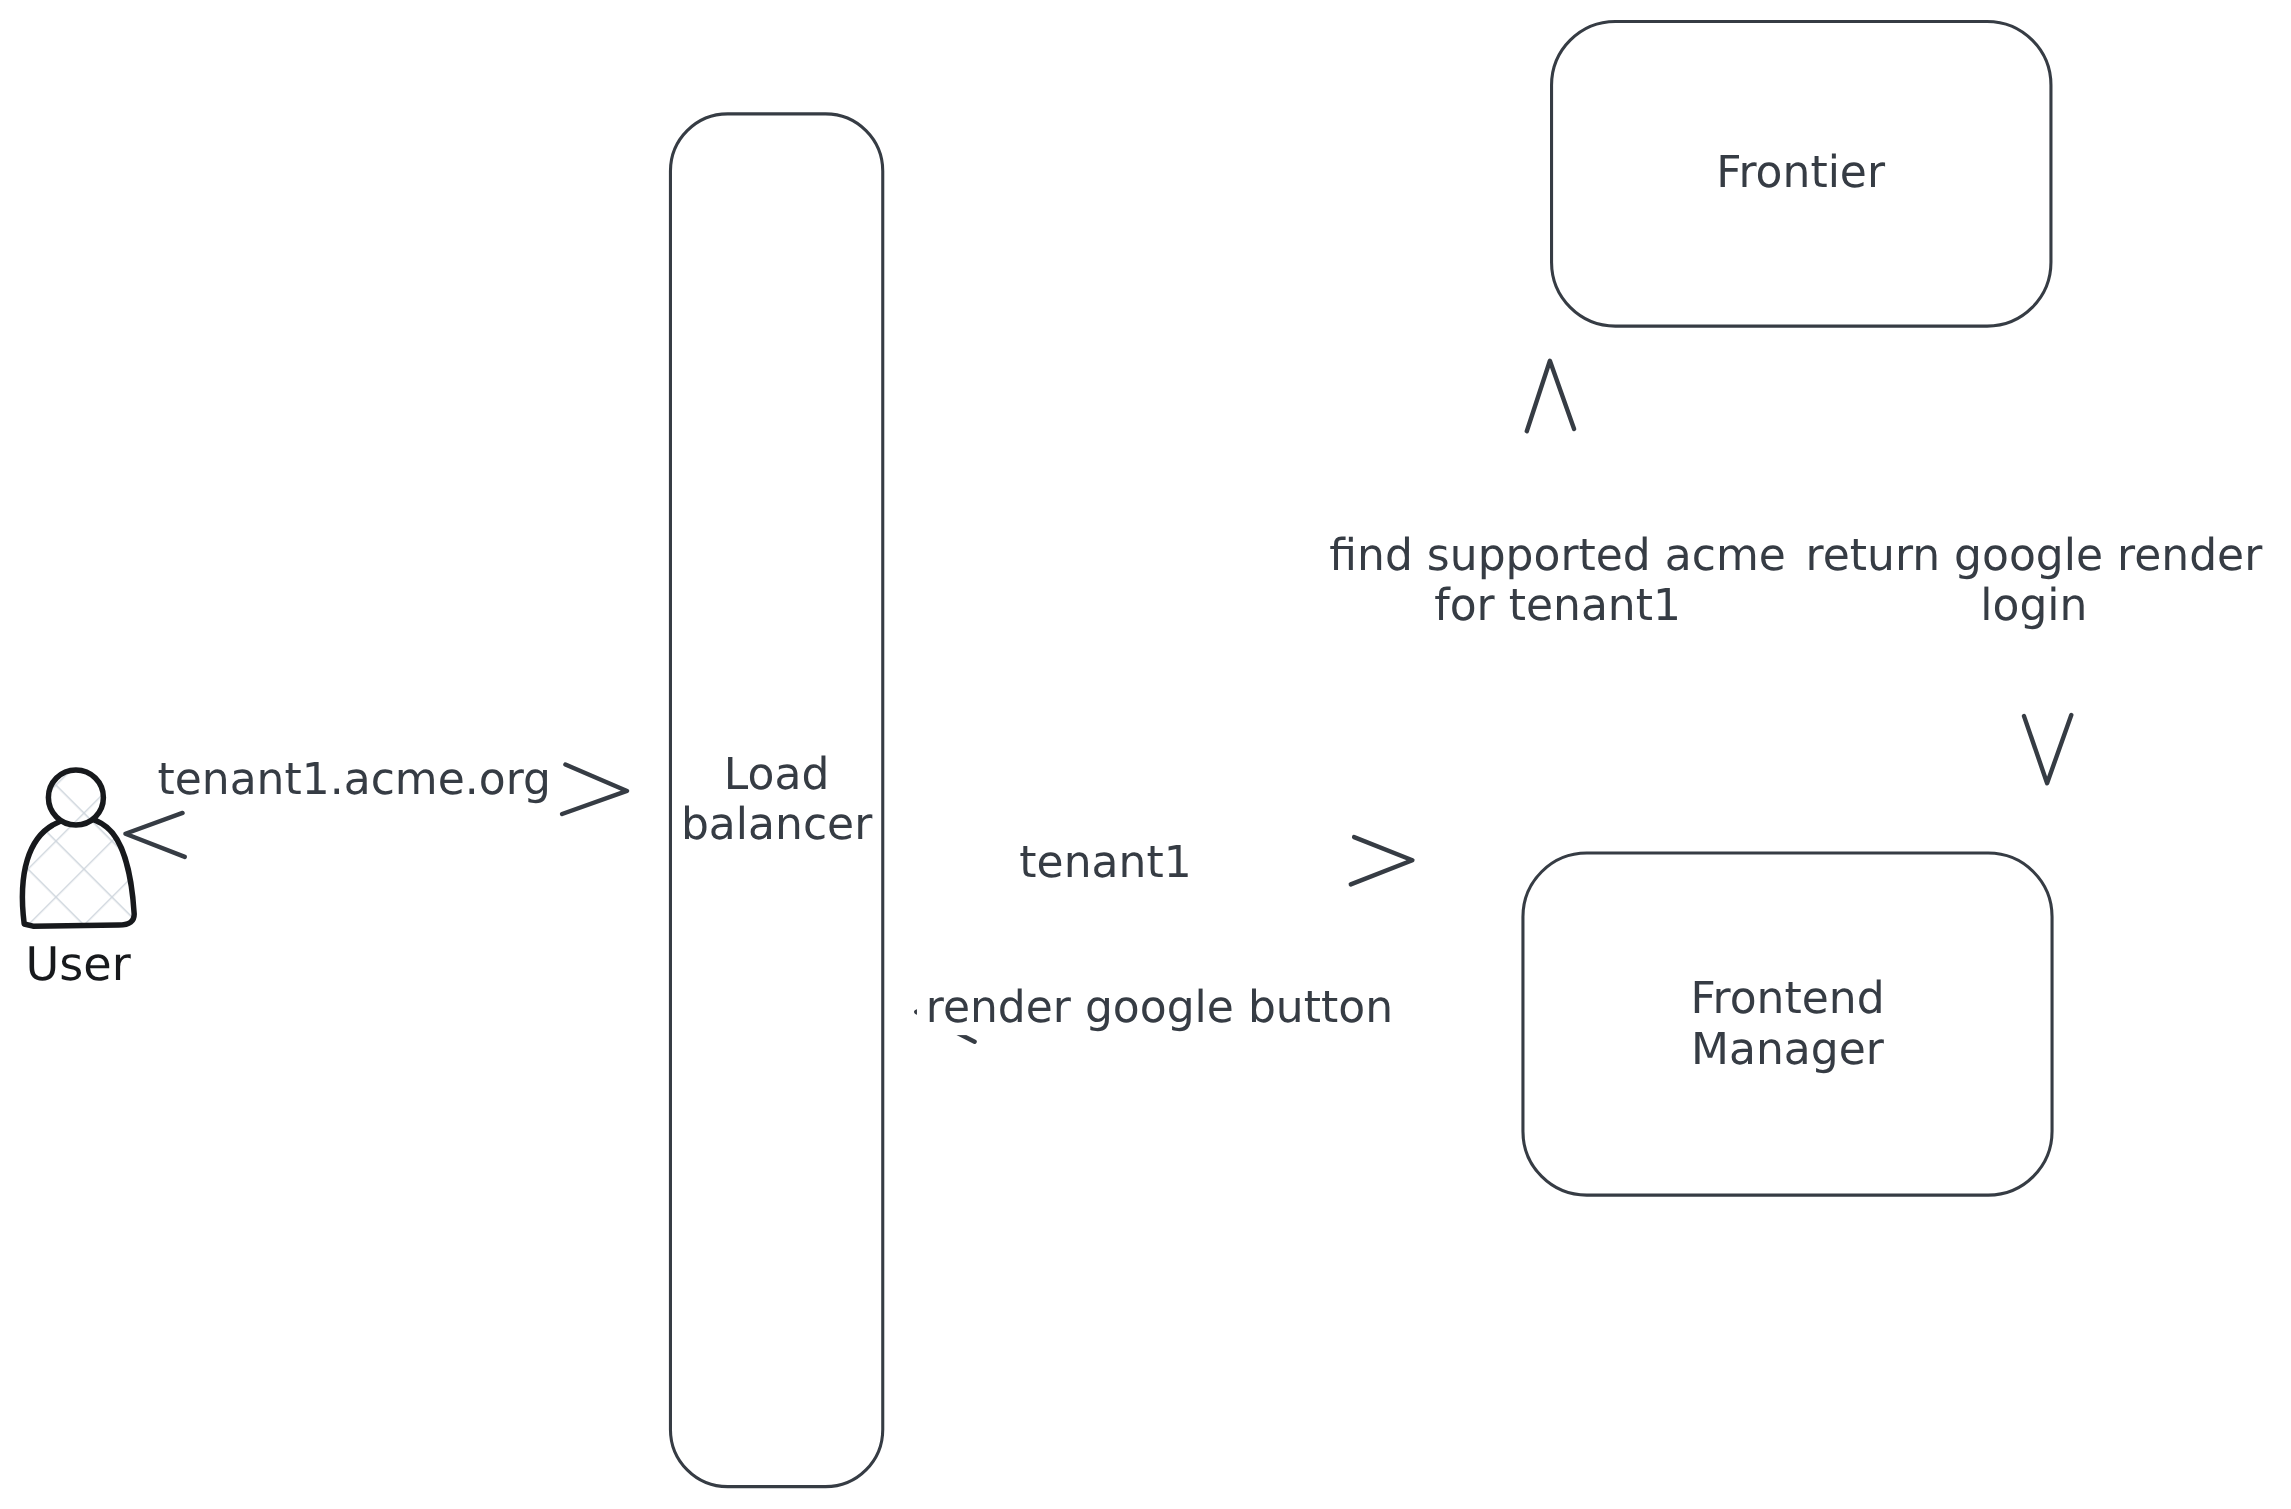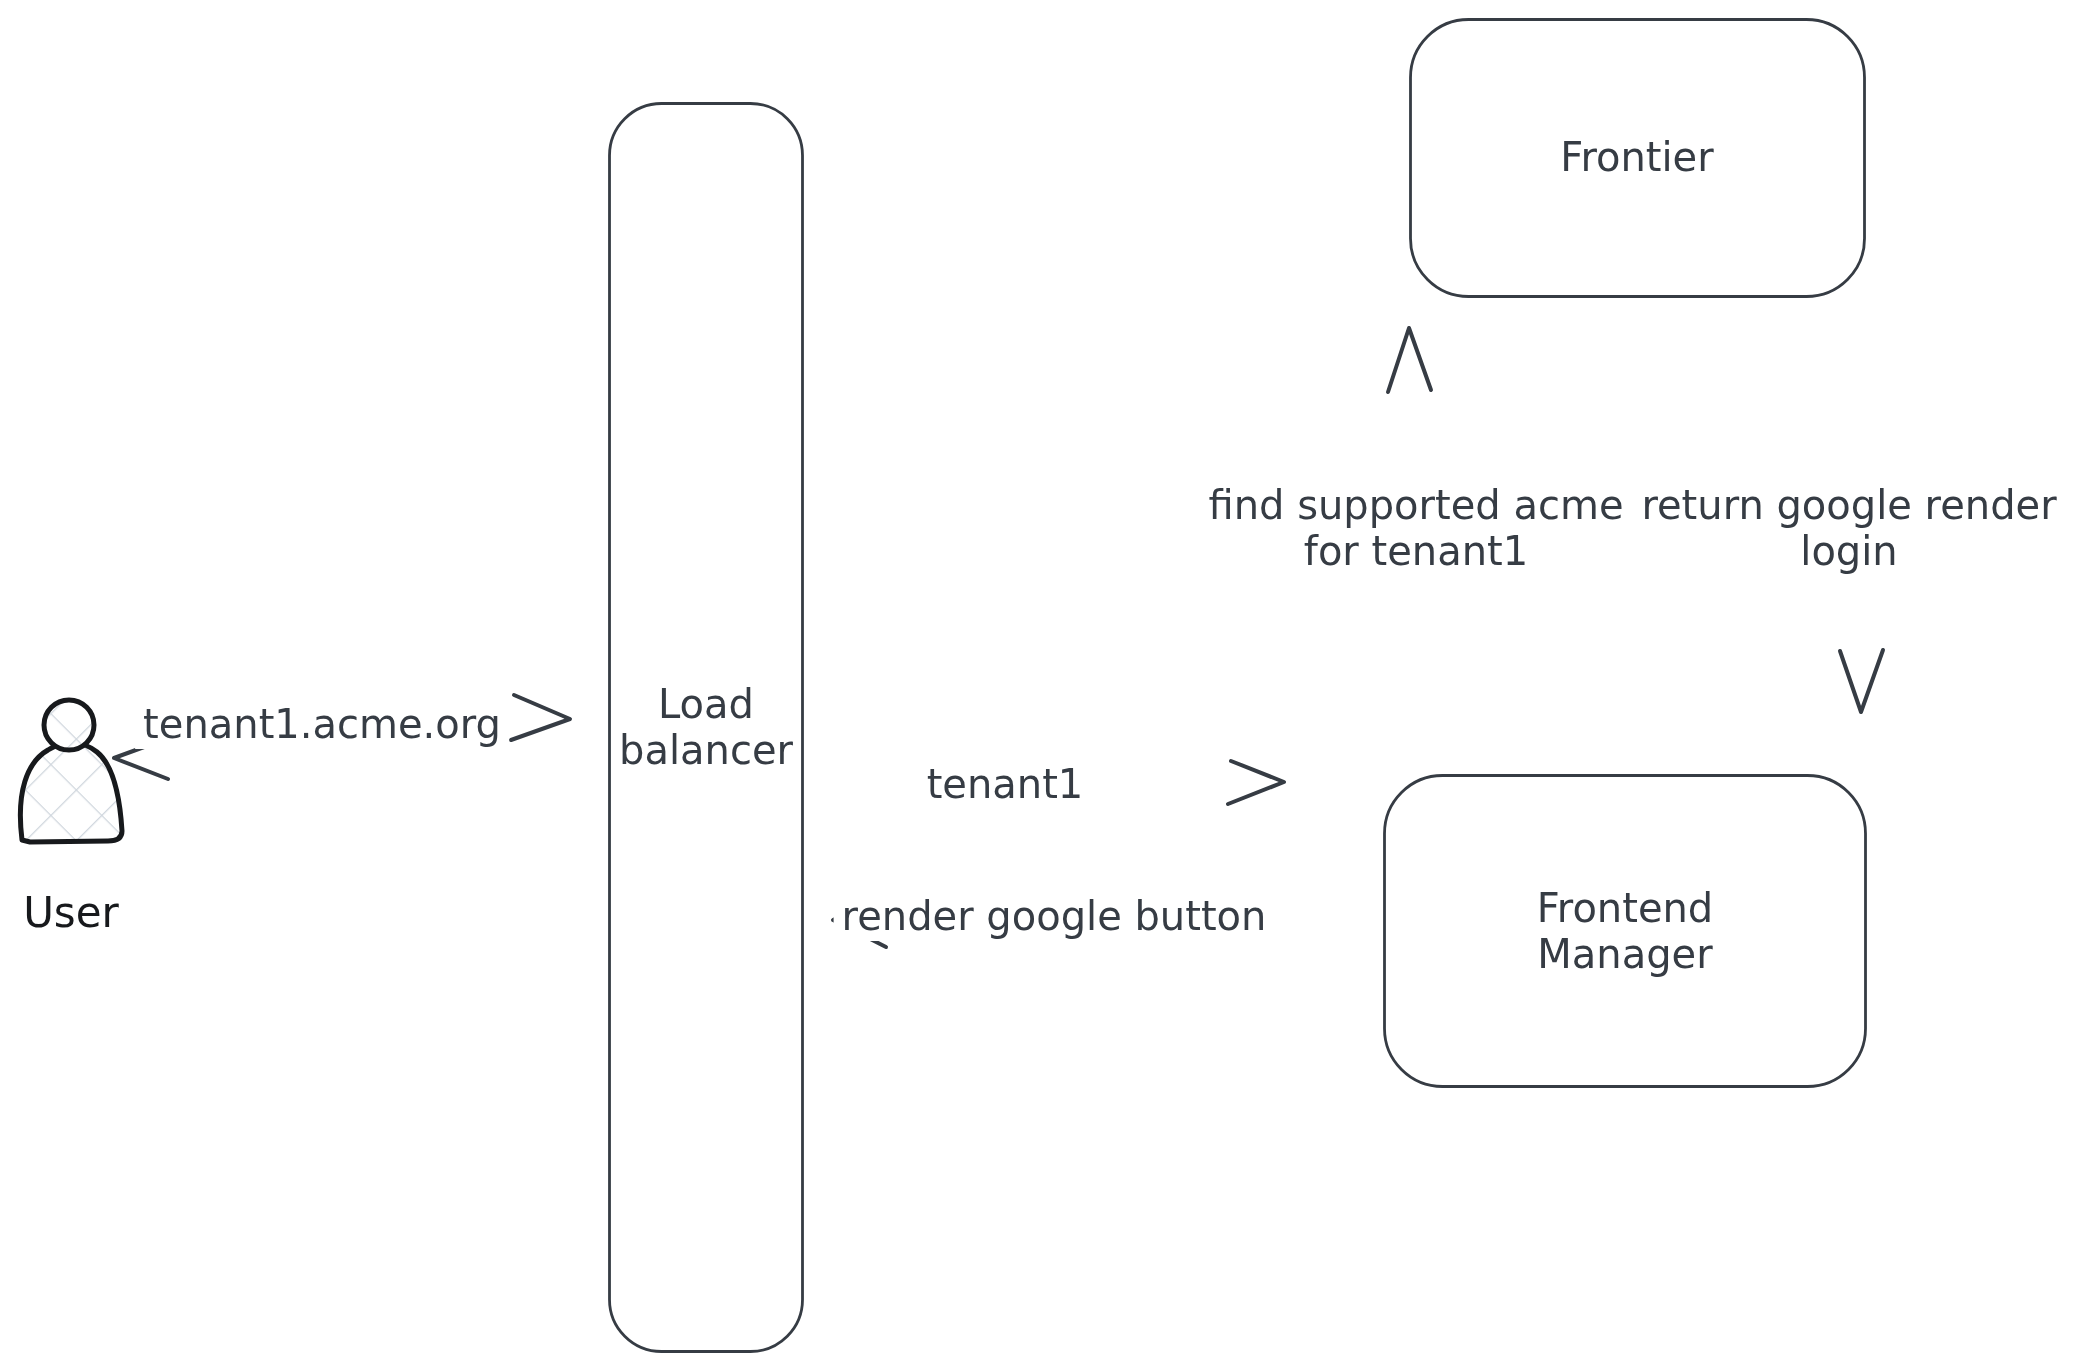--- a/index.html
+++ b/index.html
@@ -92,35 +92,35 @@
       <polyline class="arrow-head" points="1388,392 1409,328 1431,390"></polyline>
     </g>
 
     <g>
       <path class="arrow-line dashed-v" d="M 1856 344 L 1856 472"></path>
       <path class="arrow-line dashed-v" d="M 1856 582 L 1856 702"></path>
       <polyline class="arrow-head" points="1840,651 1861,712 1883,650"></polyline>
     </g>
   </svg>
 
-  <div class="label user-label" style="left:71px;top:877px;margin-top:36px;">User</div>
+  <div class="label user-label" style="left:71px;top:877px;">User</div>
 
   <div class="label" style="left:706px;top:727px;">
     <span class="line">Load</span>
     <span class="line">balancer</span>
   </div>
 
   <div class="label" style="left:1637px;top:157px;text-align:right;">Frontier</div>
 
   <div class="label" style="left:1625px;top:931px;text-align:center;">
     <span class="line">Frontend</span>
     <span class="line">Manager</span>
   </div>
 
-  <div class="label edge-label" style="left:322px;top:724px;">tenant1.acme.org</div>
+  <div class="label edge-label" style="left:322px;top:709px;">tenant1.acme.org</div>
 
   <div class="label edge-label" style="left:1005px;top:784px;">tenant1</div>
 
   <div class="label edge-label" style="left:1054px;top:916px;">render google button</div>
 
   <div class="label edge-label" style="left:1416px;top:528px;">
     <span class="line">find supported acme</span>
     <span class="line">for tenant1</span>
   </div>
 

